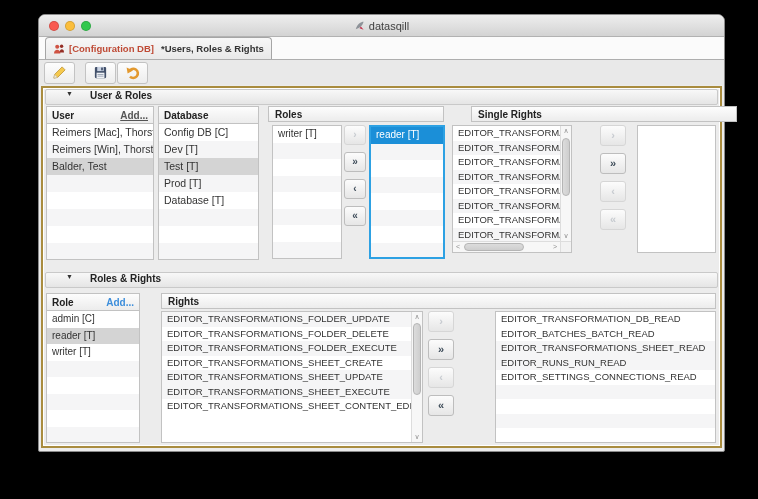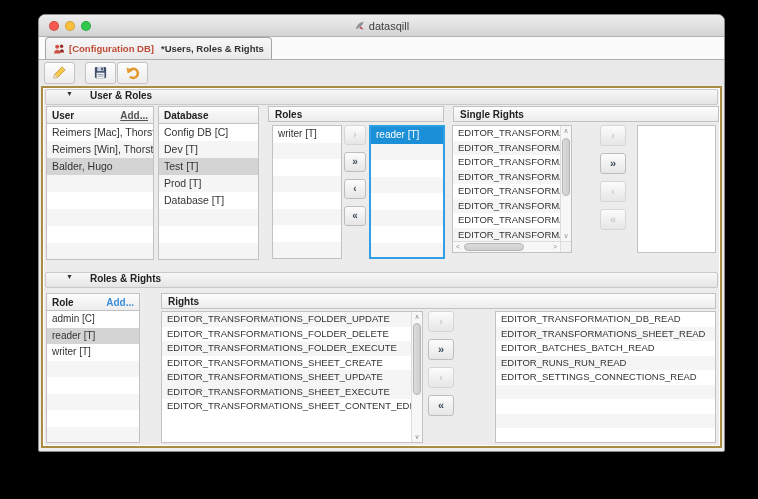--- a/index.html
+++ b/index.html
@@ -144,21 +144,21 @@
     </div>
 
     <div class="listbox" style="left:3px;top:18px;width:108px;height:154px">
       <div class="listhead">
         <span>User</span>
         <span class="add-gray">Add...</span>
       </div>
       <div class="rows">
           <div class="row">Reimers [Mac], Thorsten</div>
           <div class="row alt">Reimers [Win], Thorsten</div>
-          <div class="row selg">Balder, Hugo</div>
+          <div class="row selg">Balder, Test</div>
           <div class="row alt"></div>
           <div class="row"></div>
           <div class="row alt"></div>
           <div class="row"></div>
           <div class="row alt"></div>
         </div>
     </div>
 
     <div class="listbox" style="left:115px;top:18px;width:101px;height:154px">
       <div class="listhead">
@@ -203,21 +203,21 @@
           <div class="row alt"></div>
           <div class="row"></div>
           <div class="row alt"></div>
           <div class="row"></div>
           <div class="row alt"></div>
           <div class="row"></div>
           <div class="row alt"></div>
         </div>
     </div>
 
-    <div class="ghead" style="left:410px;top:18px;width:266px">
+    <div class="ghead" style="left:428px;top:18px;width:266px">
       <span>Single Rights</span>
     </div>
     <div class="listbox dense" style="left:409px;top:37px;width:120px;height:128px">
       <div class="scrollwrap hascroll">
         <div class="rows">
             <div class="row">EDITOR_TRANSFORMATION</div>
             <div class="row alt">EDITOR_TRANSFORMATION</div>
             <div class="row">EDITOR_TRANSFORMATION</div>
             <div class="row alt">EDITOR_TRANSFORMATION</div>
             <div class="row">EDITOR_TRANSFORMATION</div>
@@ -293,22 +293,22 @@
     </div>
     <div class="btncol" style="left:385px;top:223px;width:26px">
         <button class="xfer off">›</button>
         <button class="xfer">»</button>
         <button class="xfer off">‹</button>
         <button class="xfer">«</button>
       </div>
     <div class="listbox dense" style="left:452px;top:223px;width:221px;height:132px">
       <div class="rows">
           <div class="row">EDITOR_TRANSFORMATION_DB_READ</div>
+          <div class="row">EDITOR_BATCHES_BATCH_READ</div>
           <div class="row alt">EDITOR_TRANSFORMATIONS_SHEET_READ</div>
-          <div class="row">EDITOR_BATCHES_BATCH_READ</div>
           <div class="row alt">EDITOR_RUNS_RUN_READ</div>
           <div class="row">EDITOR_SETTINGS_CONNECTIONS_READ</div>
           <div class="row alt"></div>
           <div class="row"></div>
           <div class="row alt"></div>
           <div class="row"></div>
         </div>
     </div>
 
   </div>

